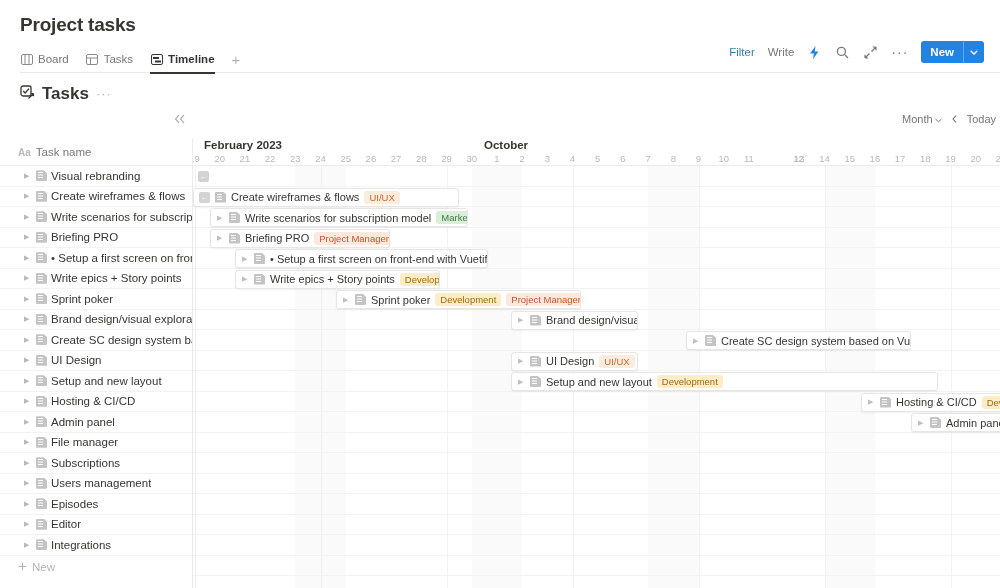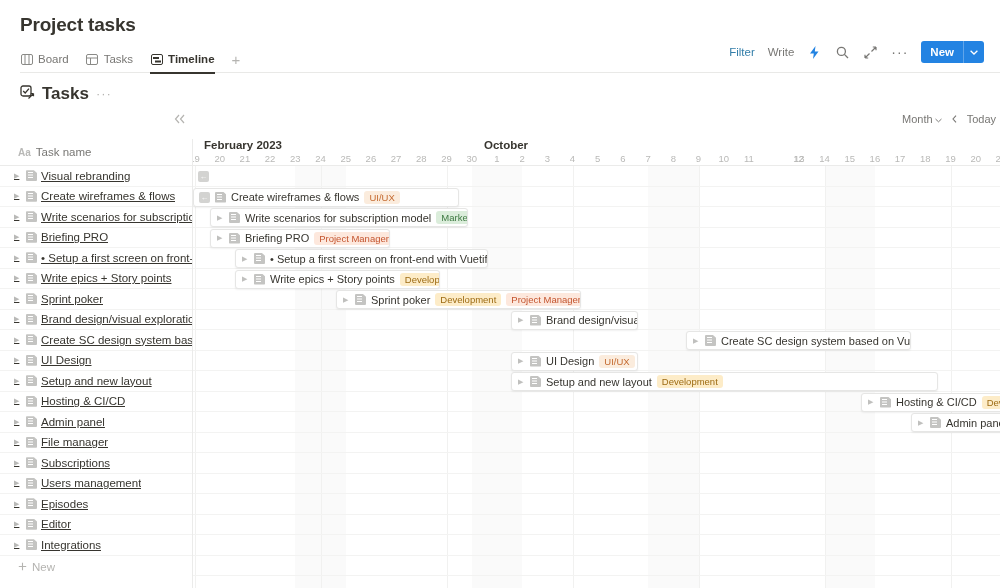--- a/index.html
+++ b/index.html
@@ -115,23 +115,23 @@
     border-right:1px solid #ebebea;
   }
   .lc-head {
     height:27px; display:flex; align-items:center; gap:5px;
     padding-left:18px; border-bottom:1px solid #ebebea;
     font-size:11.5px; color:#787774;
   }
   .lc-head .aa { font-size:10px; color:#b9b9b7; font-weight:600; }
   .lc-row {
     height:20.5px; display:flex; align-items:center; gap:4px;
-    padding-left:14px; border-bottom:1px solid #f3f3f2;
+    padding-left:24px; border-bottom:1px solid #f3f3f2;
     font-size:11.5px; color:#37352f;
-    white-space:nowrap; overflow:hidden;text-decoration:underline;
+    white-space:nowrap; overflow:hidden;
   }
   .lc-row .arrow { color:#b9b9b7; font-size:7px; width:8px; flex:0 0 8px; }
   .lc-row .name { overflow:hidden; text-overflow:clip; }
   .lc-new {
     height:22px; display:flex; align-items:center; gap:5px;
     padding-left:18px; font-size:11.5px; color:#b5b4b1; cursor:pointer;
   }
 
   
   .pg-ic {

